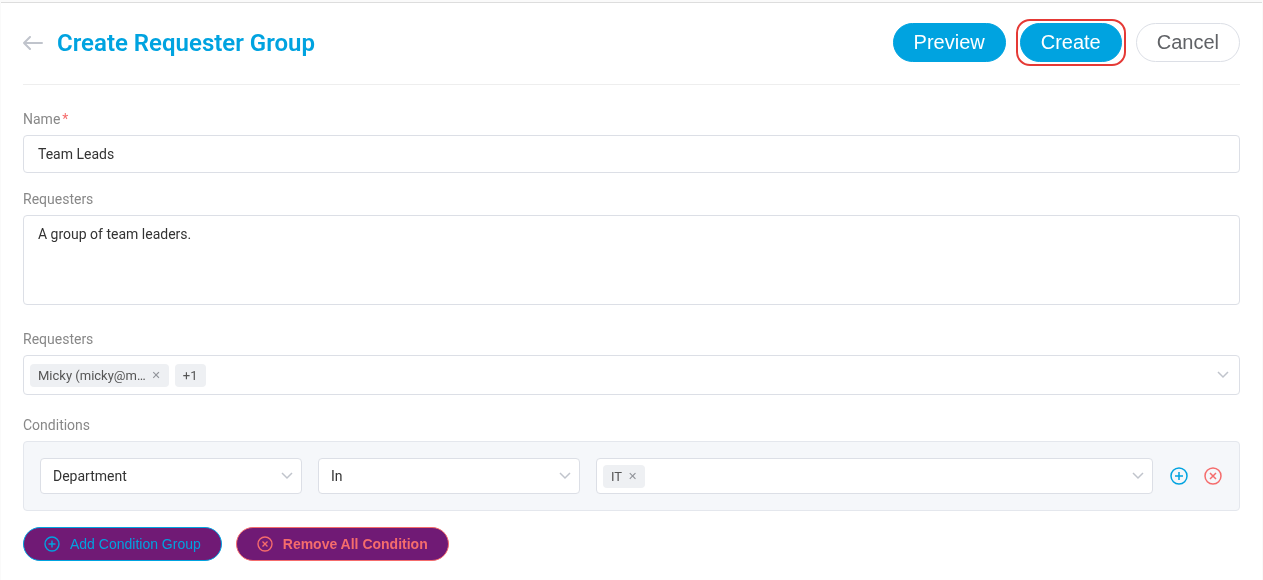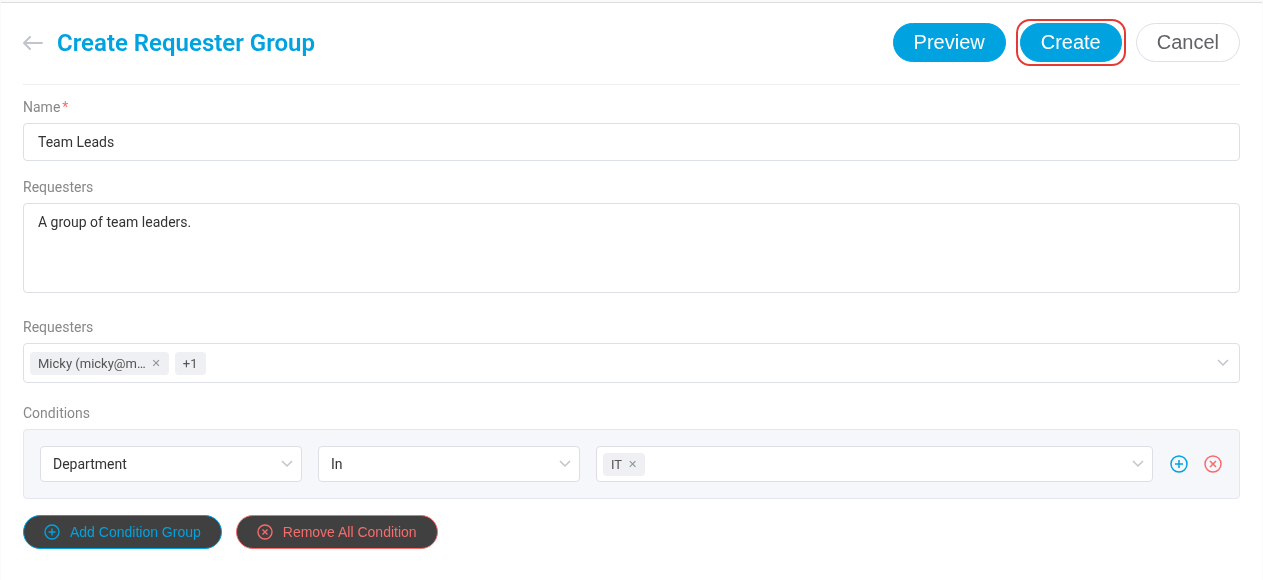--- a/index.html
+++ b/index.html
@@ -15,21 +15,21 @@
     margin: 2px 1px;
     padding: 10px 22px 40px 22px;
     border-top: 1px solid #ddd;
   }
   .header-row {
     display: flex;
     align-items: center;
     justify-content: space-between;
     padding: 6px 0 18px 0;
     border-bottom: 1px solid #eee;
-    margin-bottom: 14px;
+    margin-bottom: 26px;
   }
   .header-left {
     display: flex;
     align-items: center;
     gap: 14px;
   }
   .back-arrow {
     color: #c0c4cc;
     font-size: 18px;
     cursor: pointer;
@@ -195,29 +195,30 @@
     gap: 14px;
   }
   .pill-btn {
     display: inline-flex;
     align-items: center;
     gap: 10px;
     border-radius: 20px;
     padding: 8px 20px;
     font-size: 14px;
     cursor: pointer;
-    background: #404040;
+    background: #701a75;
   }
   .pill-add {
     border: 1px solid #00a3e0;
     color: #00a3e0;
   }
   .pill-remove {
     border: 1px solid #f56c6c;
     color: #f56c6c;
+    font-weight: bold;
   }
   svg { display: block; }
 </style>
 </head>
 <body>
 
 <div class="page">
 
   <div class="header-row">
     <div class="header-left">

